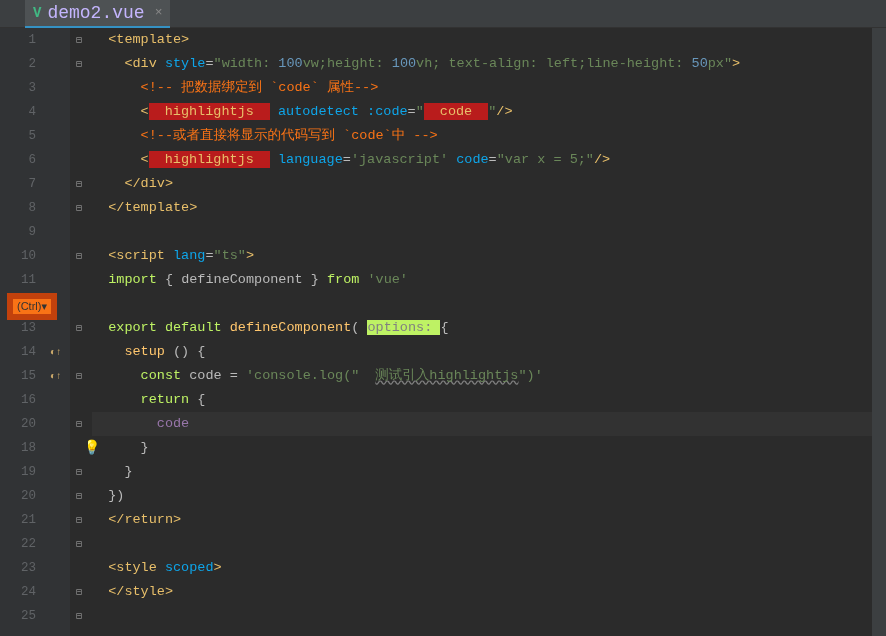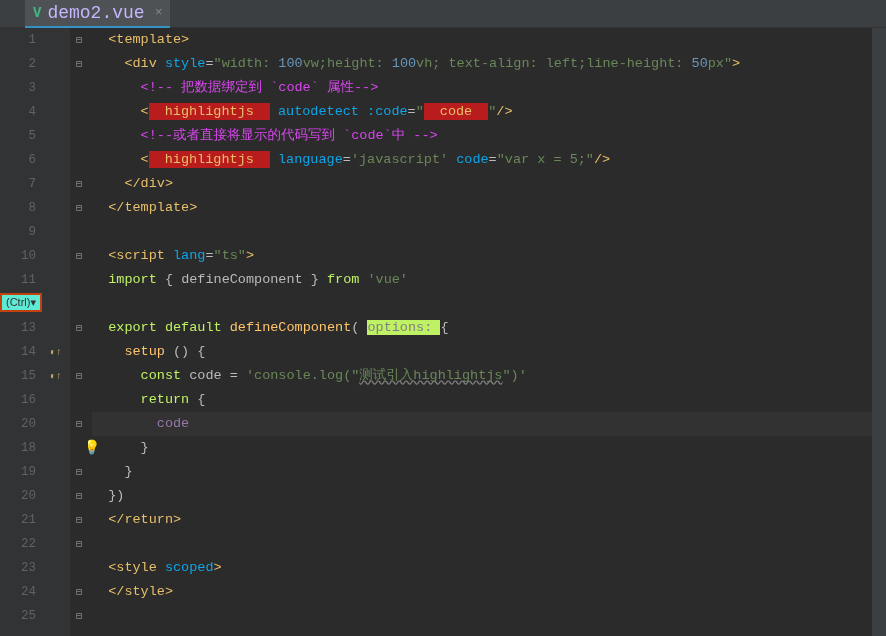--- a/index.html
+++ b/index.html
@@ -97,42 +97,42 @@
       font-size: 10px;
       color: #c9a86a;
     }
     .bulb {
       position: absolute;
       color: #f0a732;
       font-size: 14px;
     }
     .ctrl-hint {
       position: absolute;
-      left: 0;
+      left: 7px;
       top: 293px;
-      background: #5eead4;
+      background: #f97316;
       color: #333;
-      border: 2px solid #c2410c;
+      border: 6px solid #c2410c;
       padding: 1px 4px;
       font-size: 11px;
       font-family: sans-serif;
       z-index: 100;
     }
     .tok-tag { color: #e8bf6a; }
     .tok-attr { color: #0ea5e9; }
     .tok-str { color: #6a8759; }
     .tok-num { color: #6897bb; }
     .tok-kw { color: #bef264; }
-    .tok-comment { color: #d946ef; }
+    .tok-comment { color: #f97316; }
     .tok-func { color: #ffc66d; }
     .tok-id { color: #9876aa; }
     .tok-white { color: #bababa; }
     .tok-param { color: #808080; }
     .hl-tag { background: #b91c1c; color: #e8bf6a; padding: 1px 16px; }
-    .wavy { text-decoration: underline wavy #808080; text-decoration-skip-ink: none; }
+    .wavy { text-decoration: underline wavy #808080; text-decoration-skip-ink: none; margin-left: 16px; }
     .scrollbar-track {
       position: absolute;
       right: 0;
       top: 28px;
       width: 14px;
       height: calc(100% - 28px);
       background: #3c3f41;
     }
   </style>
 </head>

